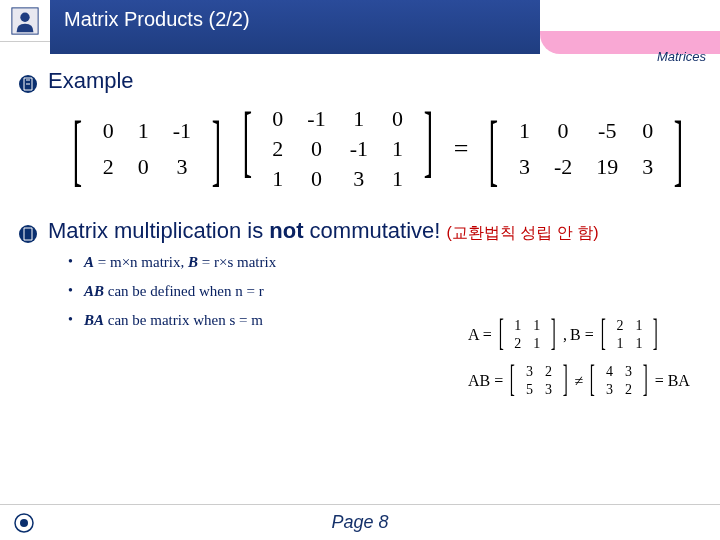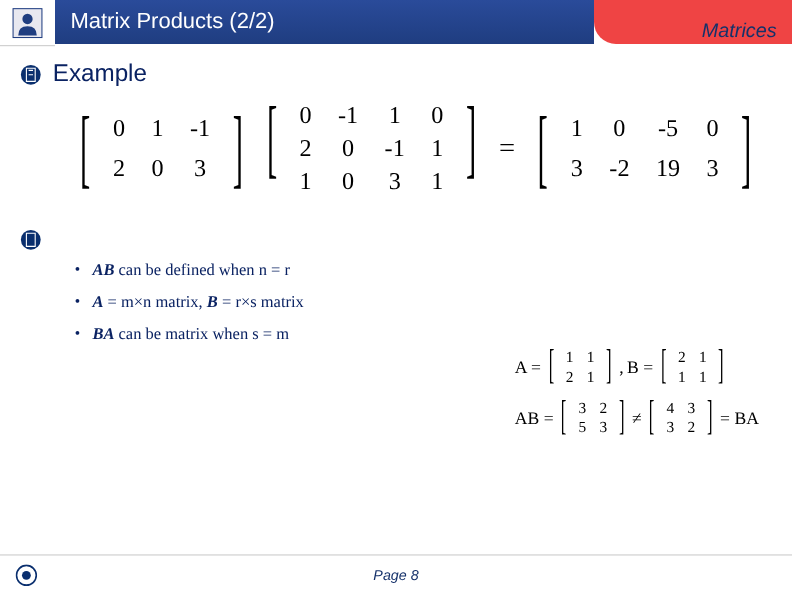--- a/index.html
+++ b/index.html
@@ -1,24 +1,24 @@
 <!DOCTYPE html>
 <html><head>
 <meta charset="utf-8">
 <style>
   * { margin: 0; padding: 0; box-sizing: border-box; }
   body { width: 720px; height: 540px; font-family: "Comic Sans MS", cursive, sans-serif; background: #fff; position: relative; overflow: hidden; color: #000; }
-  .header { display: flex; height: 40px; }
+  .header { display: flex; height: 54px; }
   .header-icon { width: 50px; height: 42px; background: #fff; border-bottom: 1px solid #ccc; display: flex; align-items: center; justify-content: center; }
   .header-icon svg { width: 30px; height: 30px; }
   .header-title { flex: 1; background: linear-gradient(#2a4b9a, #1f3d80); color: #fff; font-size: 20px; padding: 8px 14px; }
-  .header-right { width: 180px; background: #ef4444; color: #15316a; font-style: italic; font-size: 18px; text-align: right; padding: 18px 14px 0 0; border-bottom-left-radius: 20px 20px; position: relative; }
+  .header-right { width: 180px; background: #f9a8d4; color: #15316a; font-style: italic; font-size: 13px; text-align: right; padding: 18px 14px 0 0; border-bottom-left-radius: 20px 20px; position: relative; margin-top: 31px; }
   .header-right::before { content:""; position:absolute; left:-14px; top:0; width:14px; height:42px; background: radial-gradient(circle at 0% 0%, transparent 14px, #fff 14px); display:none; }
   .content { padding: 14px 18px 0 18px; }
-  .sec { display: flex; align-items: flex-start; margin-bottom: 6px; }
+  .sec { display: flex; align-items: flex-end; margin-bottom: 6px; }
   .bullet-badge { width: 20px; height: 20px; margin-right: 10px; margin-top: 4px; flex-shrink: 0; }
   .bullet-badge circle { fill: #0a2f6e; }
   .sec-title { font-size: 22px; color: #0a2262; }
   .sec-title .emph { font-weight: bold; }
   .korean { color: #c00000; font-size: 16px; }
   .equation { font-family: "Times New Roman", Times, serif; font-size: 26px; display: flex; align-items: center; justify-content: center; gap: 4px; margin: 10px 0 24px 36px; color: #000; }
   .matrix { display: inline-flex; align-items: stretch; }
   .matrix .br { font-size: 80px; line-height: 0.9; font-weight: 100; transform: scaleX(0.35); display: inline-block; }
   .matrix table { border-collapse: collapse; }
   .matrix td { padding: 2px 12px; text-align: center; font-size: 22px; }
@@ -28,21 +28,21 @@
   .sub-list li::before { content: "•"; position: absolute; left: 0; top: 0; color: #0a2262; font-size: 14px; }
   .sub-list .bi { font-weight: bold; font-style: italic; }
   .right-math { position: absolute; right: 22px; top: 316px; width: 230px; font-family: "Times New Roman", serif; font-size: 16px; color: #000; }
   .right-math .row { display: flex; align-items: center; gap: 3px; margin-bottom: 8px; justify-content: flex-start; }
   .smatrix { display: inline-flex; align-items: stretch; }
   .smatrix .br { font-size: 38px; line-height: 0.85; transform: scaleX(0.4); display:inline-block; }
   .smatrix table td { padding: 0 5px; font-size: 14px; text-align: center; }
   .footer { position: absolute; bottom: 0; left: 0; right: 0; height: 36px; border-top: 1px solid #ccc; display: flex; align-items: center; padding: 0 14px; }
   .footer-logo { display: flex; align-items: center; gap: 6px; color: #555; font-size: 10px; font-family: Arial, sans-serif; }
   .footer-logo svg { width: 20px; height: 20px; }
-  .footer-page { position: absolute; left: 50%; transform: translateX(-50%); font-size: 13px; font-style: italic; color: #15316a; }
+  .footer-page { position: absolute; left: 50%; transform: translateX(-50%); font-size: 18px; font-style: italic; color: #15316a; }
   .footer-credit { margin-left: auto; text-align: right; font-size: 11px; font-style: italic; color: #15316a; line-height: 1.2; }
   .ne { font-size: 16px; }
 </style>
 </head>
 <body>
 
 <div class="header">
   <div class="header-icon">
     <svg viewBox="0 0 32 32">
         <rect x="2" y="2" width="28" height="28" fill="#e8e8f0" stroke="#1f3d80"></rect>
@@ -130,25 +130,29 @@
         </table>
       <span class="br">]</span>
     </span>
   </div>
 
   <div class="sec">
     <svg class="bullet-badge" viewBox="0 0 20 20">
         <circle cx="10" cy="10" r="9"></circle>
         <path d="M6 4 L14 4 L14 16 L6 16 Z" stroke="#fff" stroke-width="1" fill="none"></path>
       </svg>
+    <div class="sec-title">
+      <span>Matrix multiplication is </span><span class="emph">not</span><span> commutative!</span>
+      <span class="korean">(교환법칙 성립 안 함)</span>
+    </div>
   </div>
 
   <ul class="sub-list">
+    <li><span class="bi">A</span><span> = m×n matrix, </span><span class="bi">B</span><span> = r×s matrix</span></li>
     <li><span class="bi">AB</span><span> can be defined when n = r</span></li>
-    <li><span class="bi">A</span><span> = m×n matrix, </span><span class="bi">B</span><span> = r×s matrix</span></li>
     <li><span class="bi">BA</span><span> can be matrix when s = m</span></li>
   </ul>
 
 </div>
 
 <div class="right-math">
   <div class="row">
     <span>A =</span>
     <span class="smatrix">
         <span class="br">[</span>

